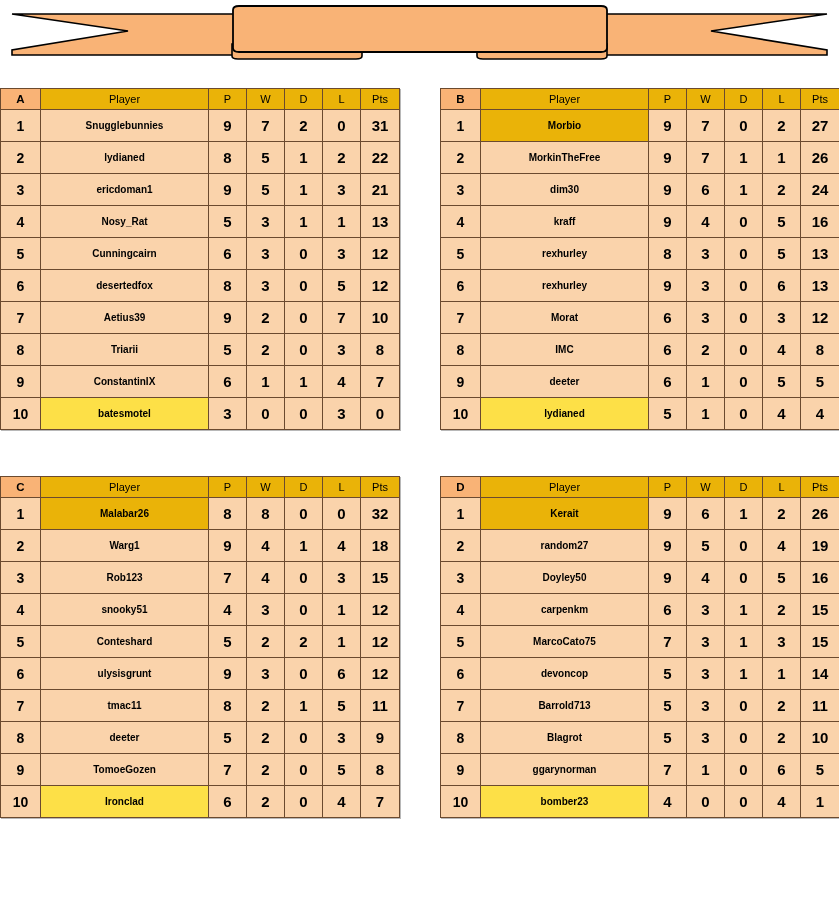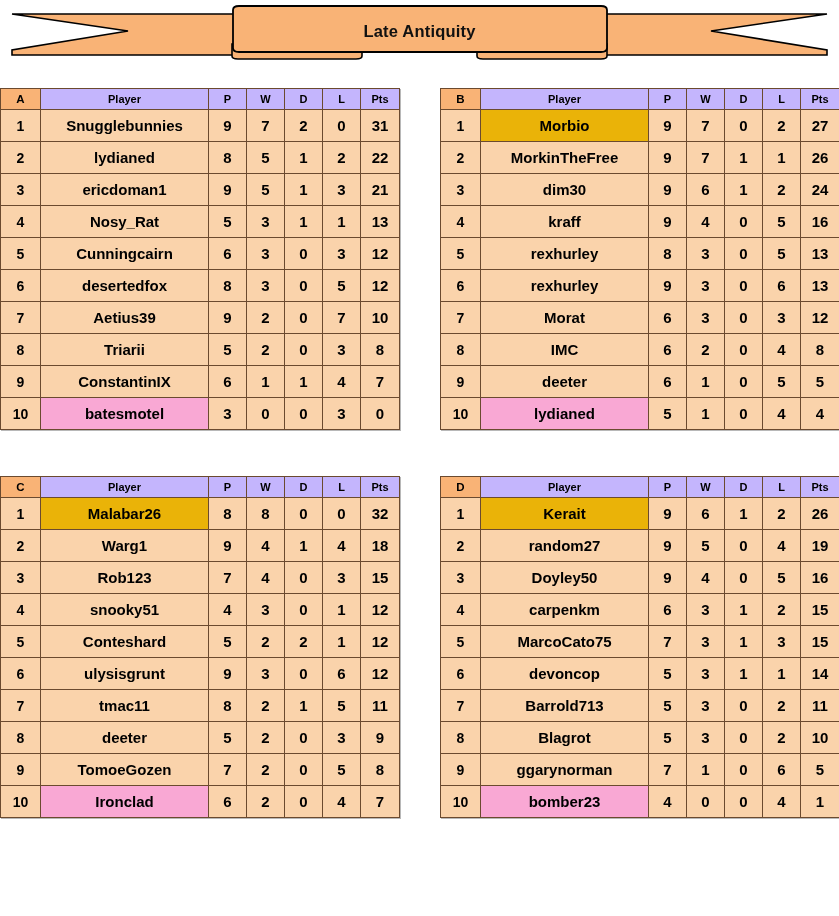--- a/index.html
+++ b/index.html
@@ -70,47 +70,47 @@
     padding: 0;
     text-align: center;
     vertical-align: middle;
     color: #000000;
   }
 
   
   .lt thead th {
     height: 20px;
     font-size: 11px;
-    font-weight: bold;
-    background: #c4b5fd;
+    font-weight: normal;
+    background: #eab308;
   }
   .lt thead th.grp {
     background: #F9B376;
     font-weight: bold;
     font-size: 11.5px;
   }
 
   
   .lt tbody td {
     height: 31px;
     font-size: 15px;
     font-weight: bold;
     background: #FAD3AB;
   }
   .lt tbody td.pos {
     font-size: 14px;
   }
   .lt tbody td.name {
-    font-size: 15px;
+    font-size: 10px;
   }
   .lt tbody tr.promoted td.name {
     background: #eab308;
   }
   .lt tbody tr.relegated td.name {
-    background: #f9a8d4;
+    background: #fde047;
   }
 
   
   col.c-pos  { width: 40px; }
   col.c-name { width: 168px; }
   col.c-num  { width: 38px; }
   col.c-pts  { width: 39px; }
 </style>
 </head>
 <body>
@@ -121,21 +121,20 @@
     <path d="M 12 14 L 128 31 L 12 50 L 12 55 L 360 55 L 360 14 Z" fill="#F9B376" stroke="#000000" stroke-width="1.6" stroke-linejoin="miter"></path>
 
     <path d="M 827 14 L 711 31 L 827 50 L 827 55 L 479 55 L 479 14 Z" fill="#F9B376" stroke="#000000" stroke-width="1.6" stroke-linejoin="miter"></path>
 
     <path d="M 232 44 L 232 56 Q 232 59 238 59 L 356 59 Q 362 59 362 56 L 362 44 Z" fill="#F9B376" stroke="#000000" stroke-width="1.6"></path>
 
     <path d="M 477 44 L 477 56 Q 477 59 483 59 L 601 59 Q 607 59 607 56 L 607 44 Z" fill="#F9B376" stroke="#000000" stroke-width="1.6"></path>
 
     <path d="M 233 10 Q 233 6 239 6 L 601 6 Q 607 6 607 10 L 607 48 Q 607 52 601 52 L 239 52 Q 233 52 233 48 Z" fill="#F9B376" stroke="#000000" stroke-width="1.8"></path>
   </svg>
-  <div class="banner-title">Late Antiquity</div>
 </div>
 
 <div class="grid">
 
   <div class="row-of-tables">
     <div class="tbl-holder">
       <table class="lt">
         <colgroup>
           <col class="c-pos">
             <col class="c-name">

